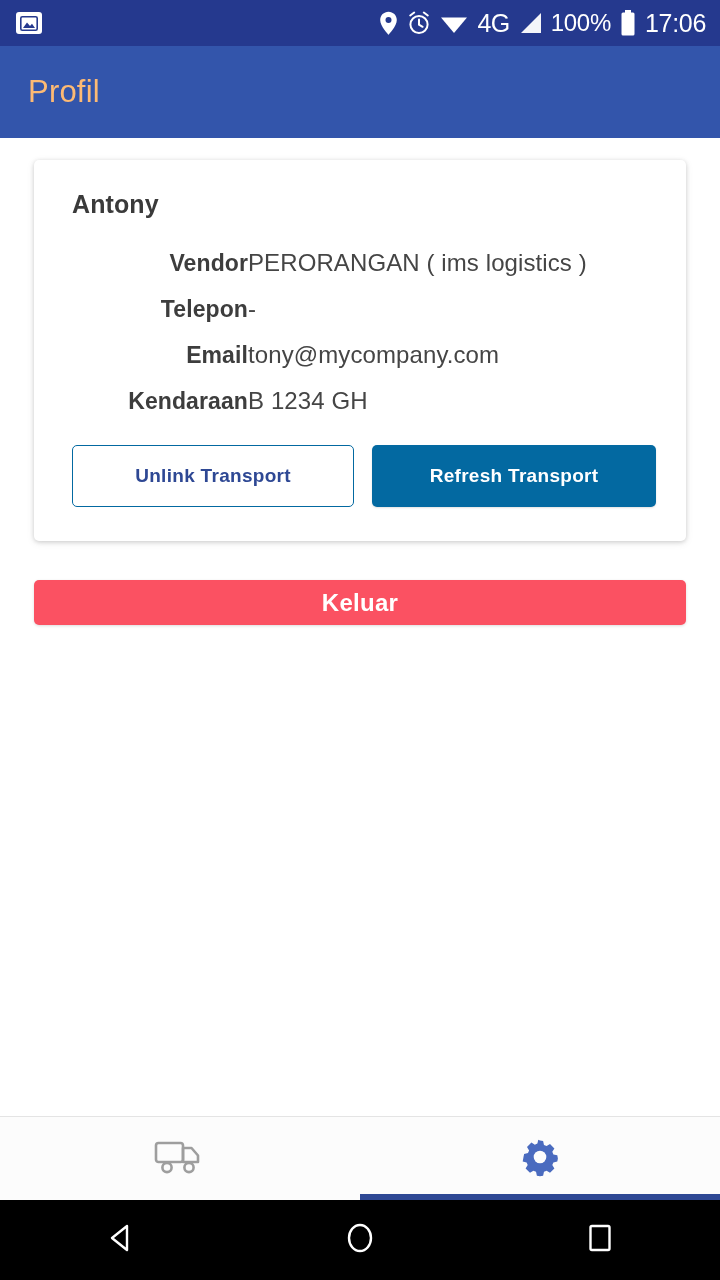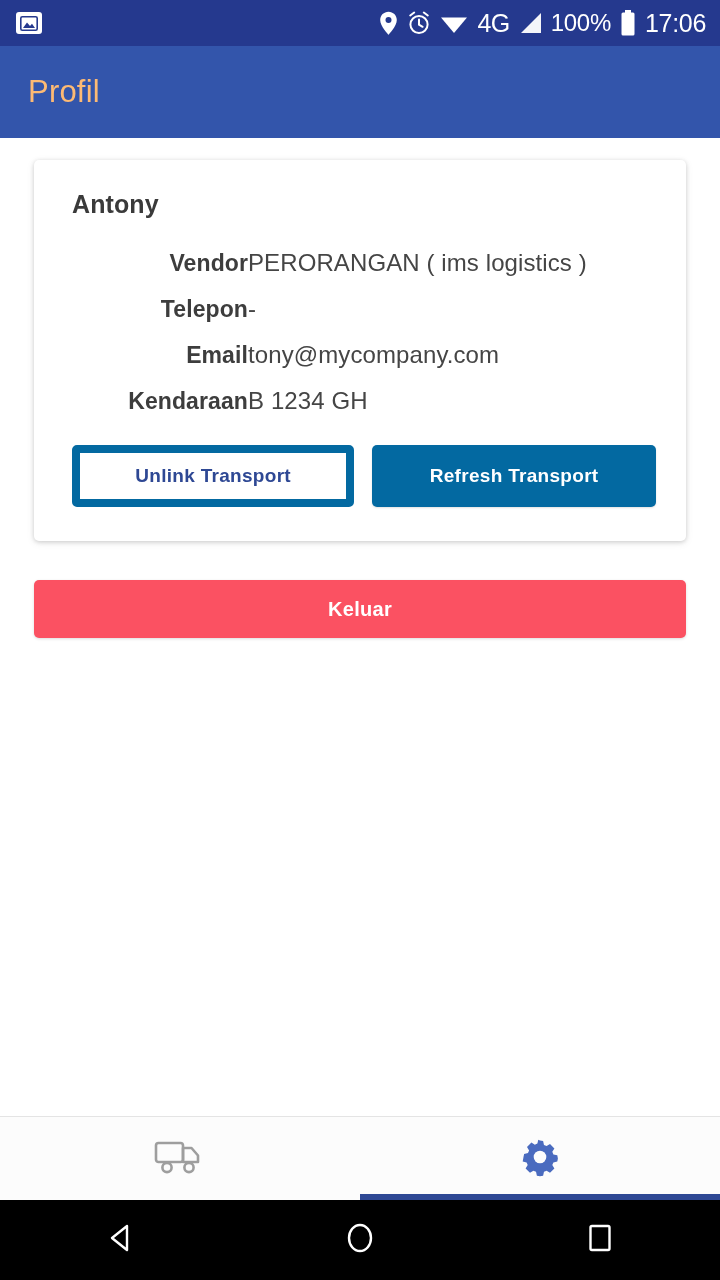--- a/index.html
+++ b/index.html
@@ -65,33 +65,33 @@
   }
   .card-actions { display: flex; gap: 18px; margin-top: 30px; }
   .btn {
     height: 62px; border-radius: 5px;
     display: flex; align-items: center; justify-content: center;
     font-size: 19px; font-weight: bold; letter-spacing: 0.3px;
     cursor: pointer; user-select: none;
   }
   .btn-unlink {
     width: 288px; background: #ffffff;
-    border: 8px solid #0369a1; color: #2E4894;
+    border: 1px solid #0369a1; color: #2E4894;
   }
   .btn-refresh {
     width: 290px; background: #0369a1; color: #ffffff;
     border: none;
     box-shadow: 0 1px 2px rgba(0,0,0,0.12);
   }
   .btn-logout {
-    position: absolute; left: 34px; top: 442px; width: 652px; height: 58px;
+    position: absolute; left: 34px; top: 442px; width: 652px; height: 45px;
     background: #FB5162; color: #ffffff;
     border: none; border-radius: 5px;
     display: flex; align-items: center; justify-content: center;
-    font-size: 20px; font-weight: bold; letter-spacing: 0.3px;
+    font-size: 24px; font-weight: bold; letter-spacing: 0.3px;
     box-shadow: 0 1px 3px rgba(0,0,0,0.14);
     cursor: pointer;
   }
 
   
   .tab-bar {
     height: 84px; flex: 0 0 84px;
     background: #FCFCFC;
     border-top: 1px solid #E4E4E4;
     display: flex; position: relative;

